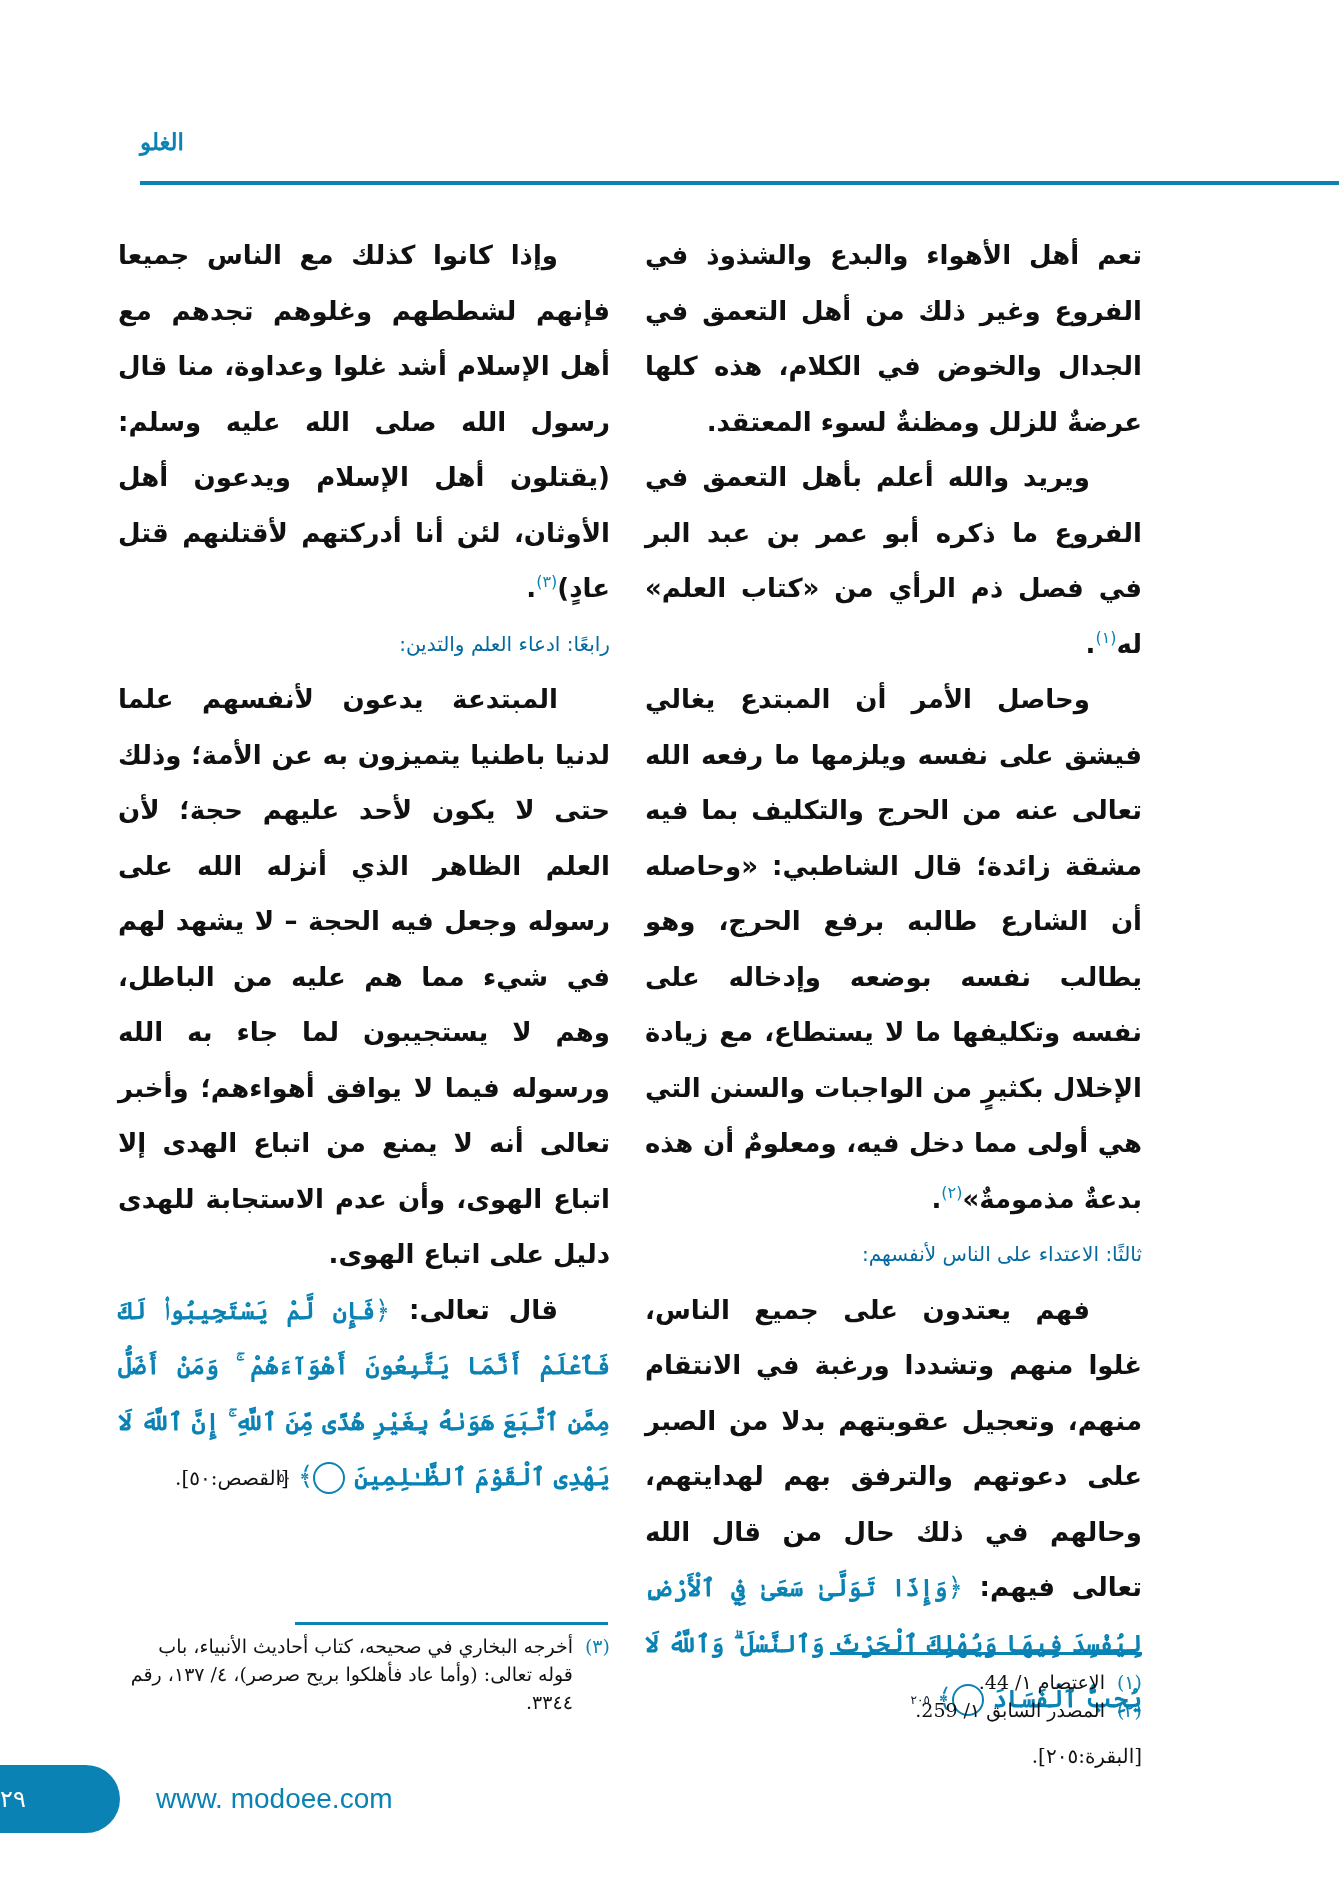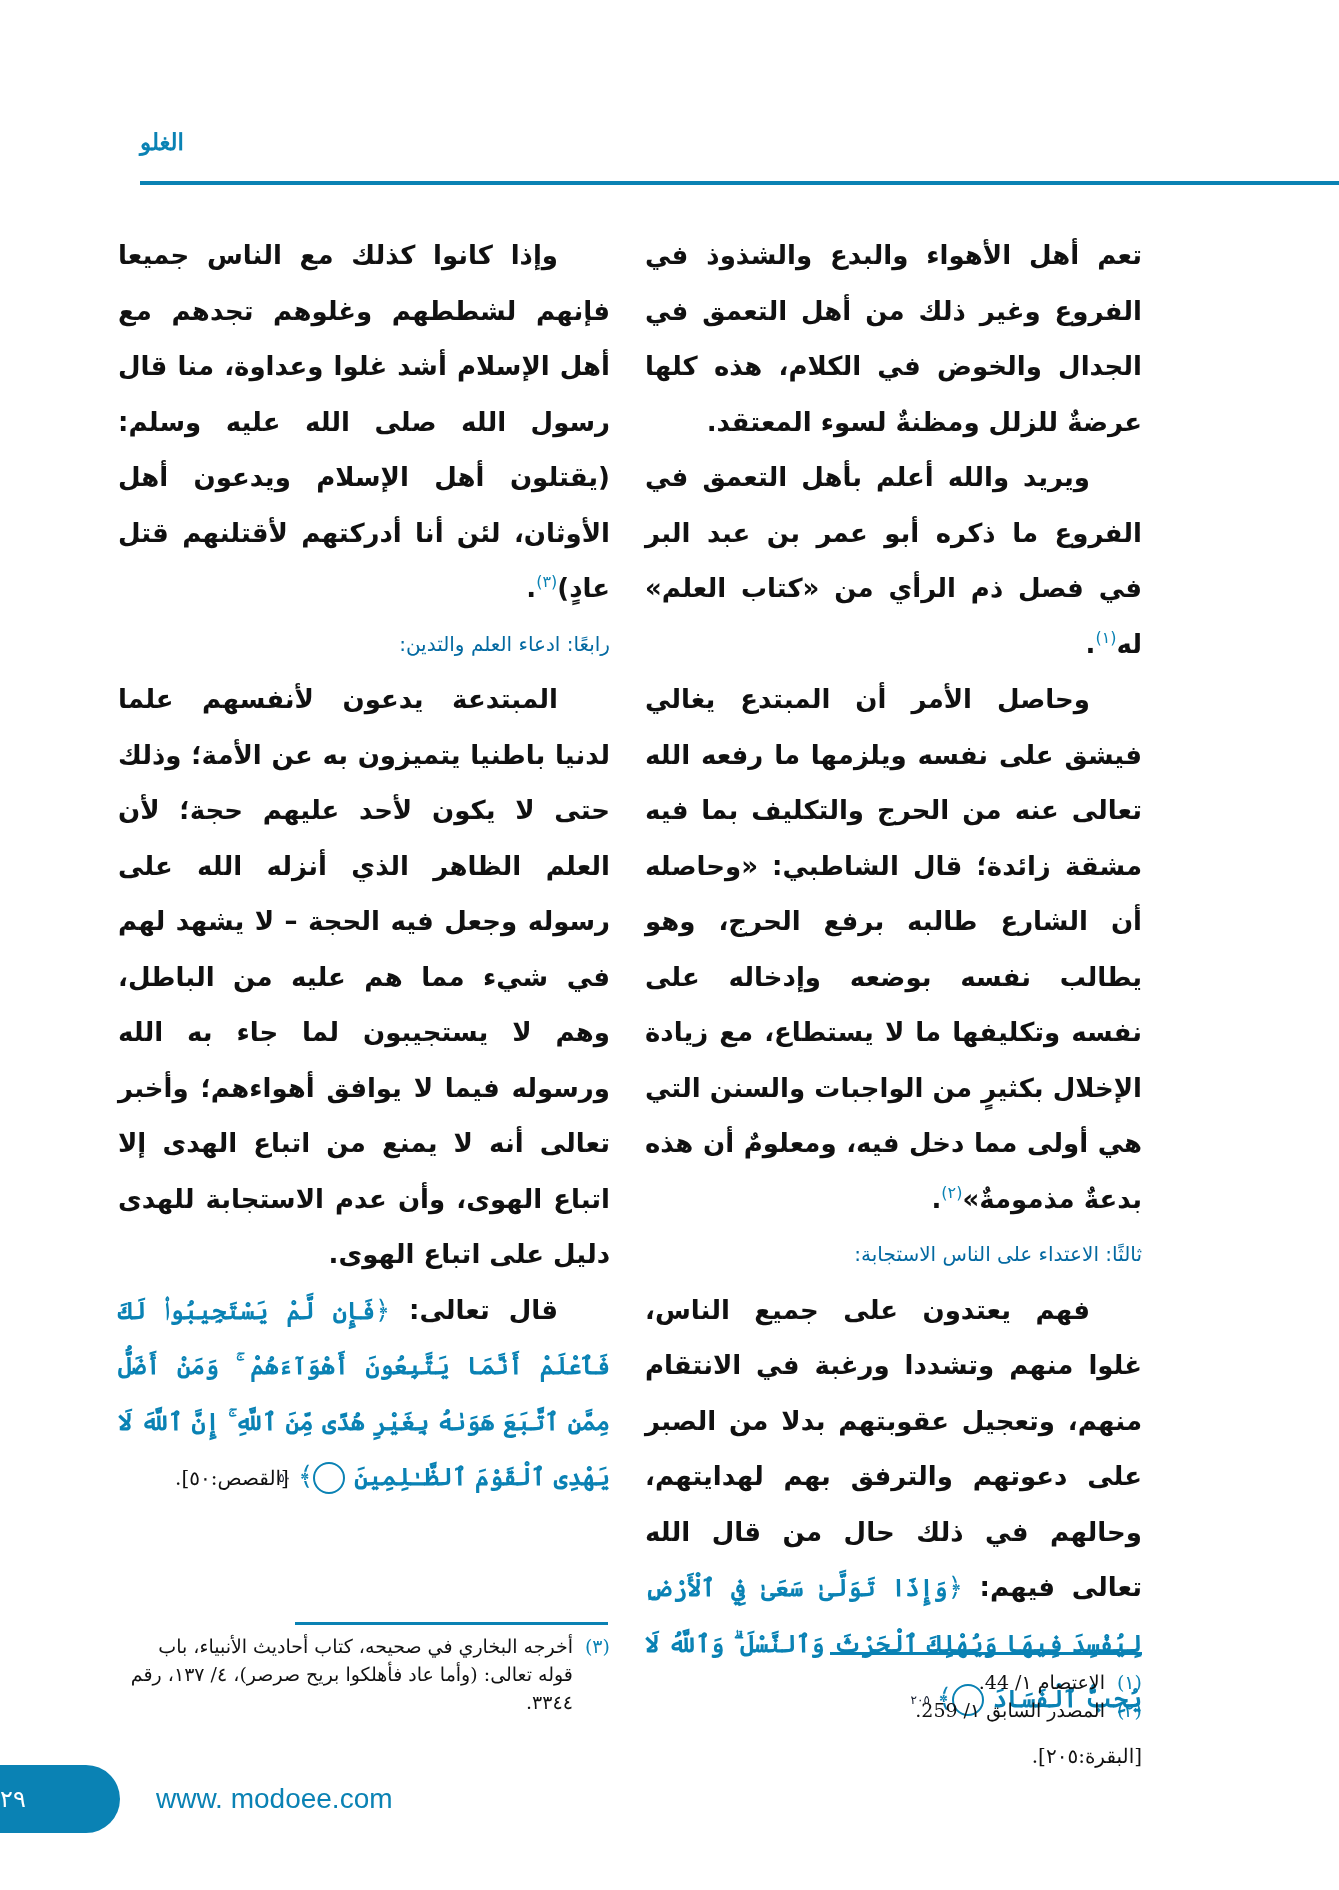--- a/index.html
+++ b/index.html
@@ -66,21 +66,21 @@
 </head>
 <body>
 
 <div class="header-title">الغلو</div>
 <div class="header-rule"></div>
 
 <div class="col col-right">
   <p><span>تعم أهل الأهواء والبدع والشذوذ في الفروع وغير ذلك من أهل التعمق في الجدال والخوض في الكلام، هذه كلها عرضةٌ للزلل ومظنةٌ لسوء المعتقد.</span></p>
   <p class="indent"><span>ويريد والله أعلم بأهل التعمق في الفروع ما ذكره أبو عمر بن عبد البر في فصل ذم الرأي من «كتاب العلم» له</span><span class="fn-ref">(١)</span><span>.</span></p>
   <p class="indent"><span>وحاصل الأمر أن المبتدع يغالي فيشق على نفسه ويلزمها ما رفعه الله تعالى عنه من الحرج والتكليف بما فيه مشقة زائدة؛ قال الشاطبي: «وحاصله أن الشارع طالبه برفع الحرج، وهو يطالب نفسه بوضعه وإدخاله على نفسه وتكليفها ما لا يستطاع، مع زيادة الإخلال بكثيرٍ من الواجبات والسنن التي هي أولى مما دخل فيه، ومعلومٌ أن هذه بدعةٌ مذمومةٌ»</span><span class="fn-ref">(٢)</span><span>.</span></p>
-  <p class="section-heading">ثالثًا: الاعتداء على الناس الاستجابة:</p>
+  <p class="section-heading">ثالثًا: الاعتداء على الناس لأنفسهم:</p>
   <p class="indent"><span>فهم يعتدون على جميع الناس، غلوا منهم وتشددا ورغبة في الانتقام منهم، وتعجيل عقوبتهم بدلا من الصبر على دعوتهم والترفق بهم لهدايتهم، وحالهم في ذلك حال من قال الله تعالى فيهم:</span>
     <span class="orn">﴿</span><span class="quran">وَإِذَا تَوَلَّىٰ سَعَىٰ فِي ٱلْأَرْضِ لِيُفْسِدَ فِيهَا وَيُهْلِكَ ٱلْحَرْثَ وَٱلنَّسْلَ ۗ وَٱللَّهُ لَا يُحِبُّ ٱلْفَسَادَ</span>
     <span class="ayah-num">٢٠٥</span><span class="orn">﴾</span>
   </p>
   <p><span class="ref">[البقرة:٢٠٥].</span></p>
 </div>
 
 <div class="col col-left">
   <p class="indent"><span>وإذا كانوا كذلك مع الناس جميعا فإنهم لشططهم وغلوهم تجدهم مع أهل الإسلام أشد غلوا وعداوة، منا قال رسول الله صلى الله عليه وسلم: (يقتلون أهل الإسلام ويدعون أهل الأوثان، لئن أنا أدركتهم لأقتلنهم قتل عادٍ)</span><span class="fn-ref">(٣)</span><span>.</span></p>
   <p class="section-heading">رابعًا: ادعاء العلم والتدين:</p>

